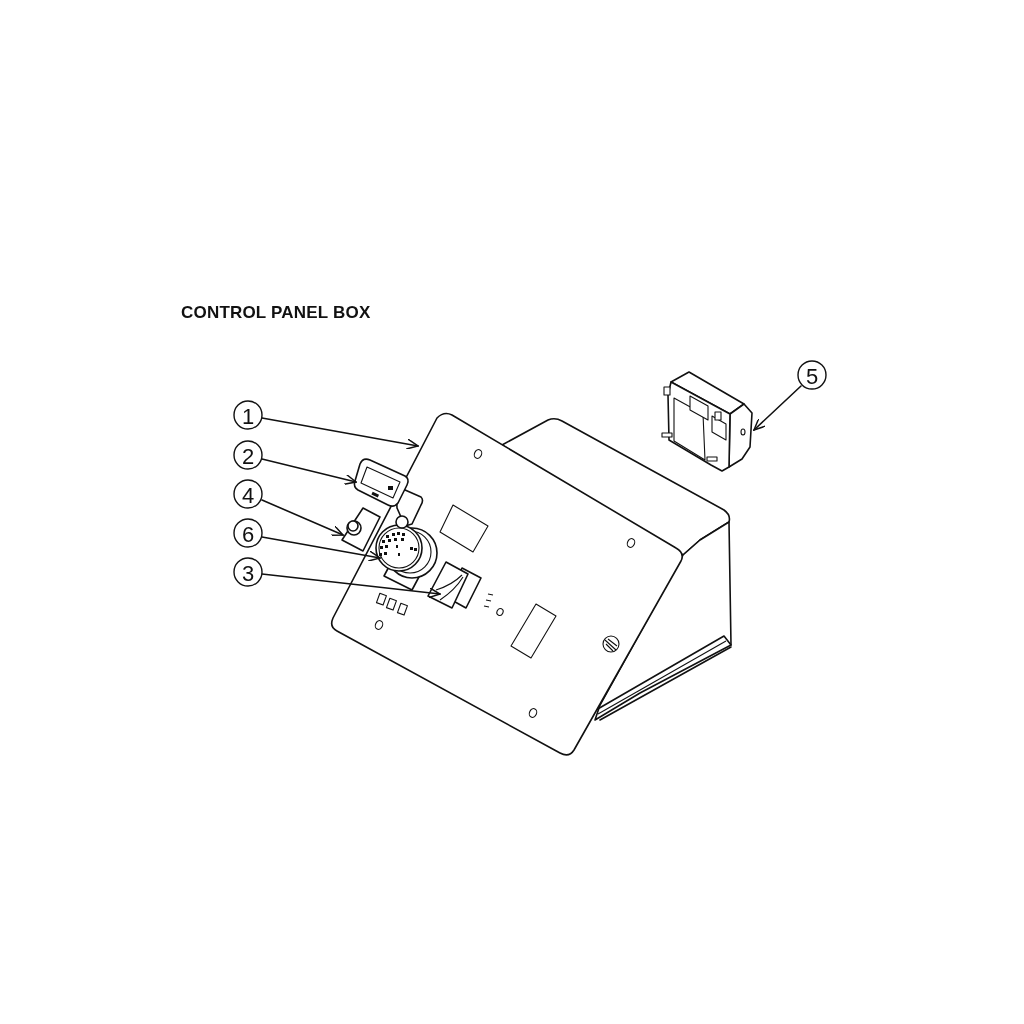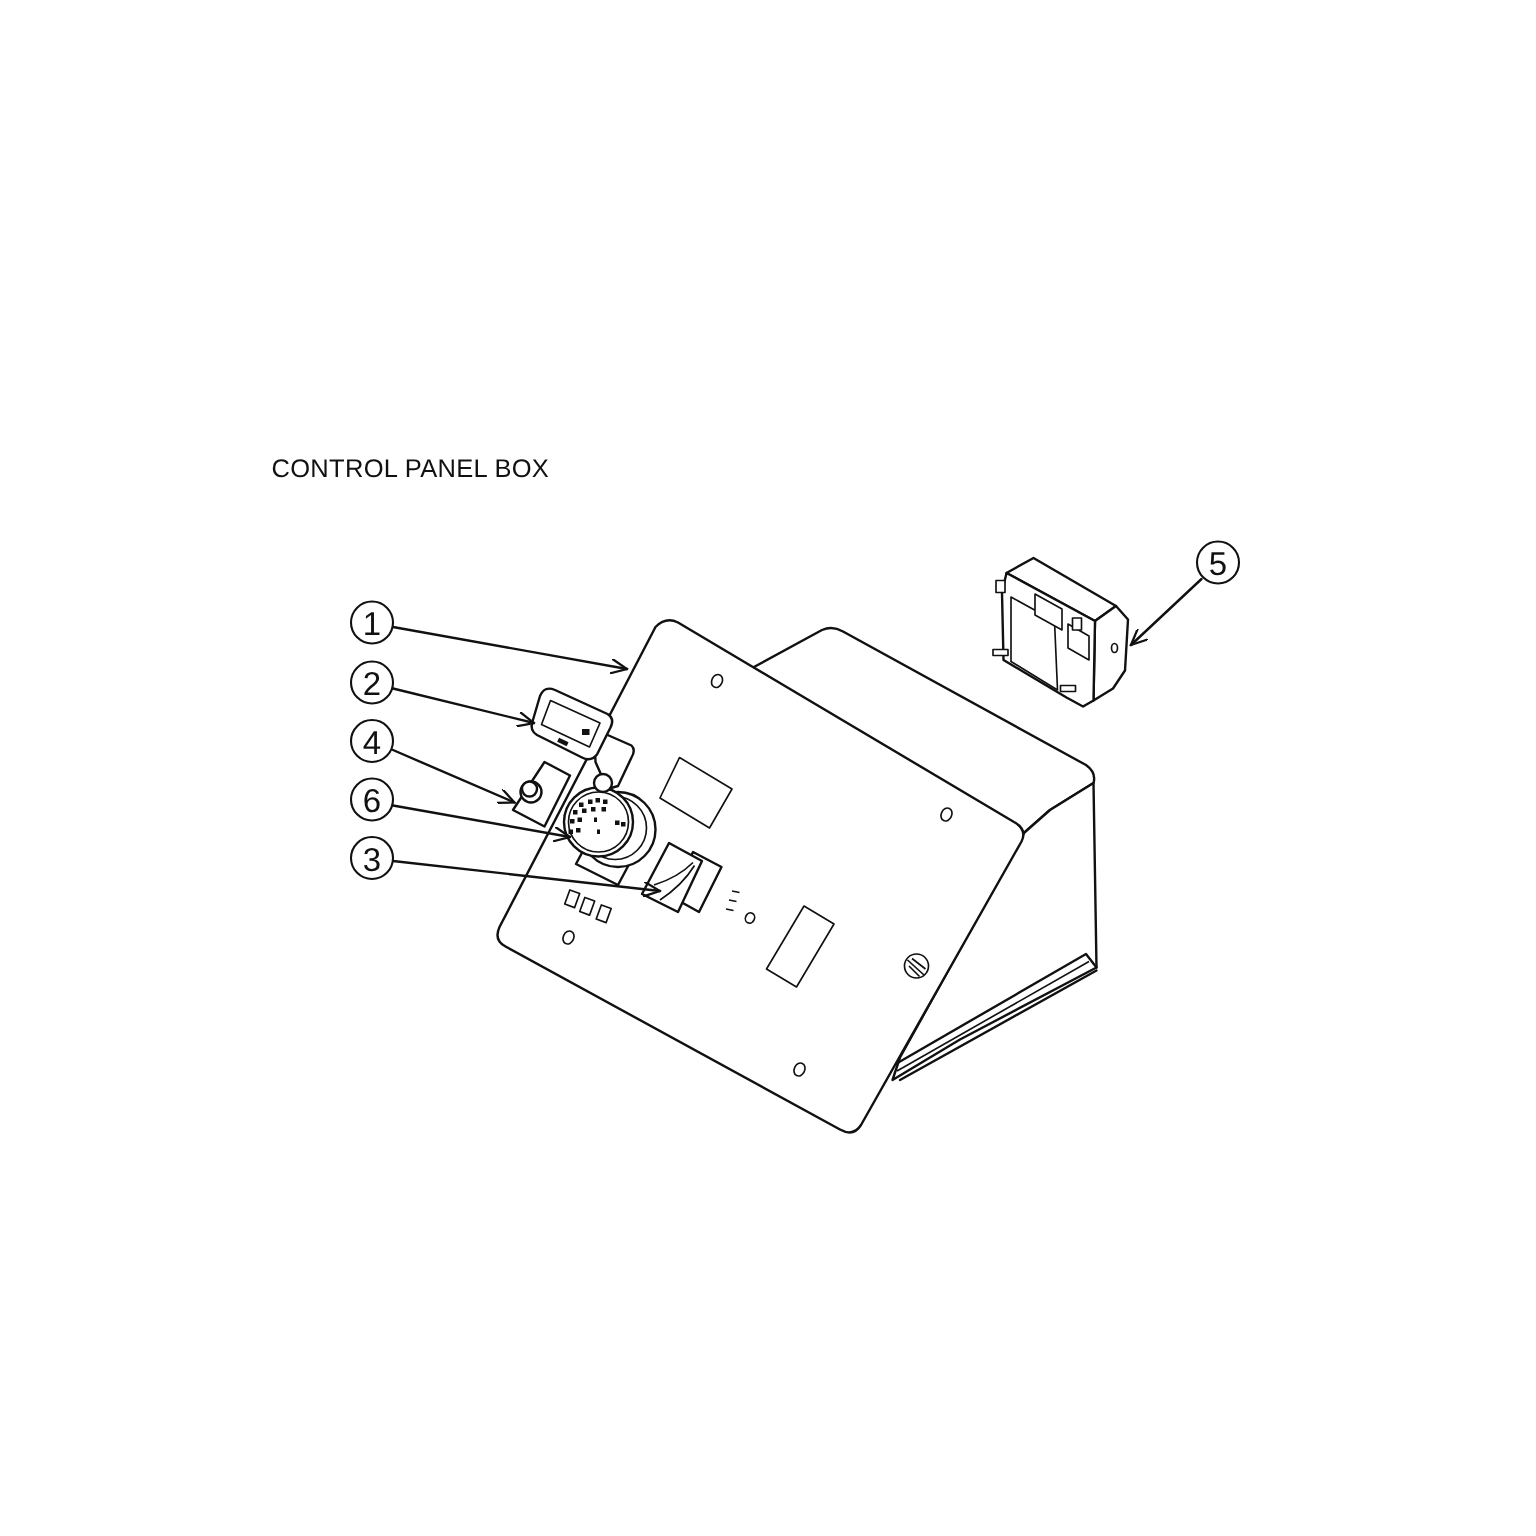--- a/index.html
+++ b/index.html
@@ -1,17 +1,17 @@
 <!DOCTYPE html>
 <html><head>
 <meta charset="utf-8">
 <style>
   html, body { margin:0; padding:0; background:#ffffff; }
   body { width:1024px; height:1024px; position:relative; overflow:hidden; font-family:"Liberation Sans", sans-serif; }
-  .title { position:absolute; left:181px; top:303px; font-size:17px; font-weight:normal; color:#111; letter-spacing:0.2px; }
+  .title { position:absolute; left:181px; top:303px; font-size:17px; font-weight:bold; color:#111; letter-spacing:0.2px; }
   svg.diagram { position:absolute; left:0; top:0; }
   .callout-text { font-family:"Liberation Sans", sans-serif; font-size:22px; fill:#111; text-anchor:middle; dominant-baseline:central; }
   .ln { fill:none; stroke:#111; stroke-width:1.6; stroke-linejoin:round; stroke-linecap:round; }
   .thin { fill:none; stroke:#111; stroke-width:1.1; stroke-linejoin:round; }
   .fillw { fill:#fff; stroke:#111; stroke-width:1.6; stroke-linejoin:round; }
   .fillwt { fill:#fff; stroke:#111; stroke-width:1.1; stroke-linejoin:round; }
   .dot { fill:#111; }
 </style>
 </head>
 <body>

